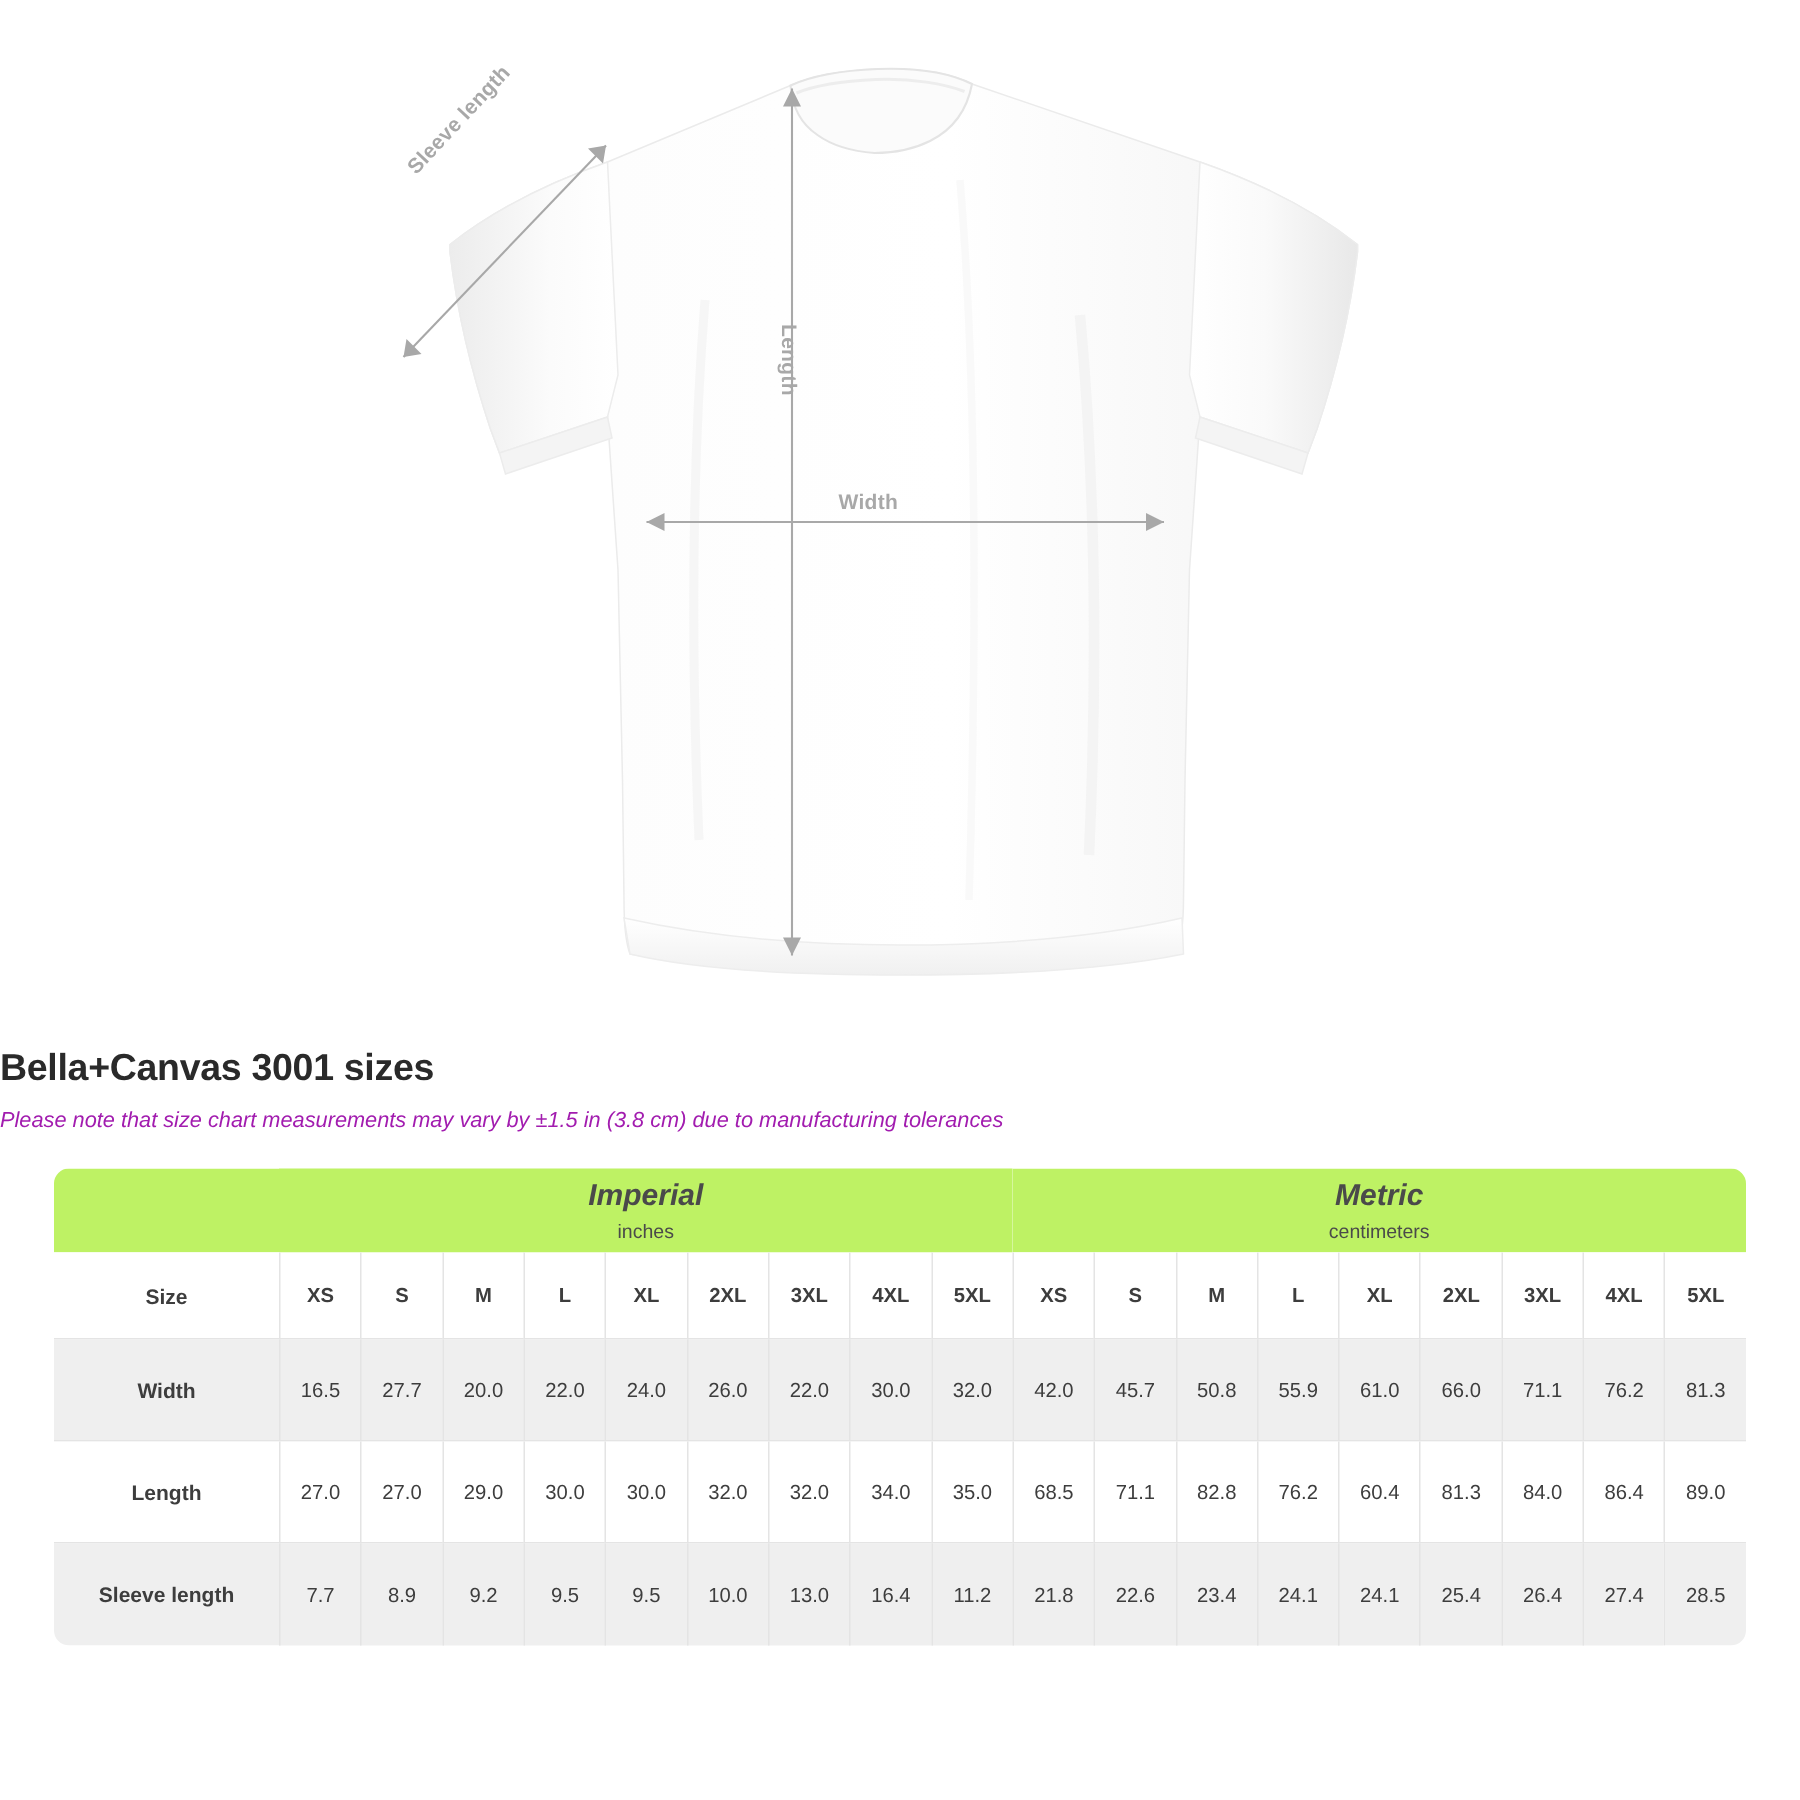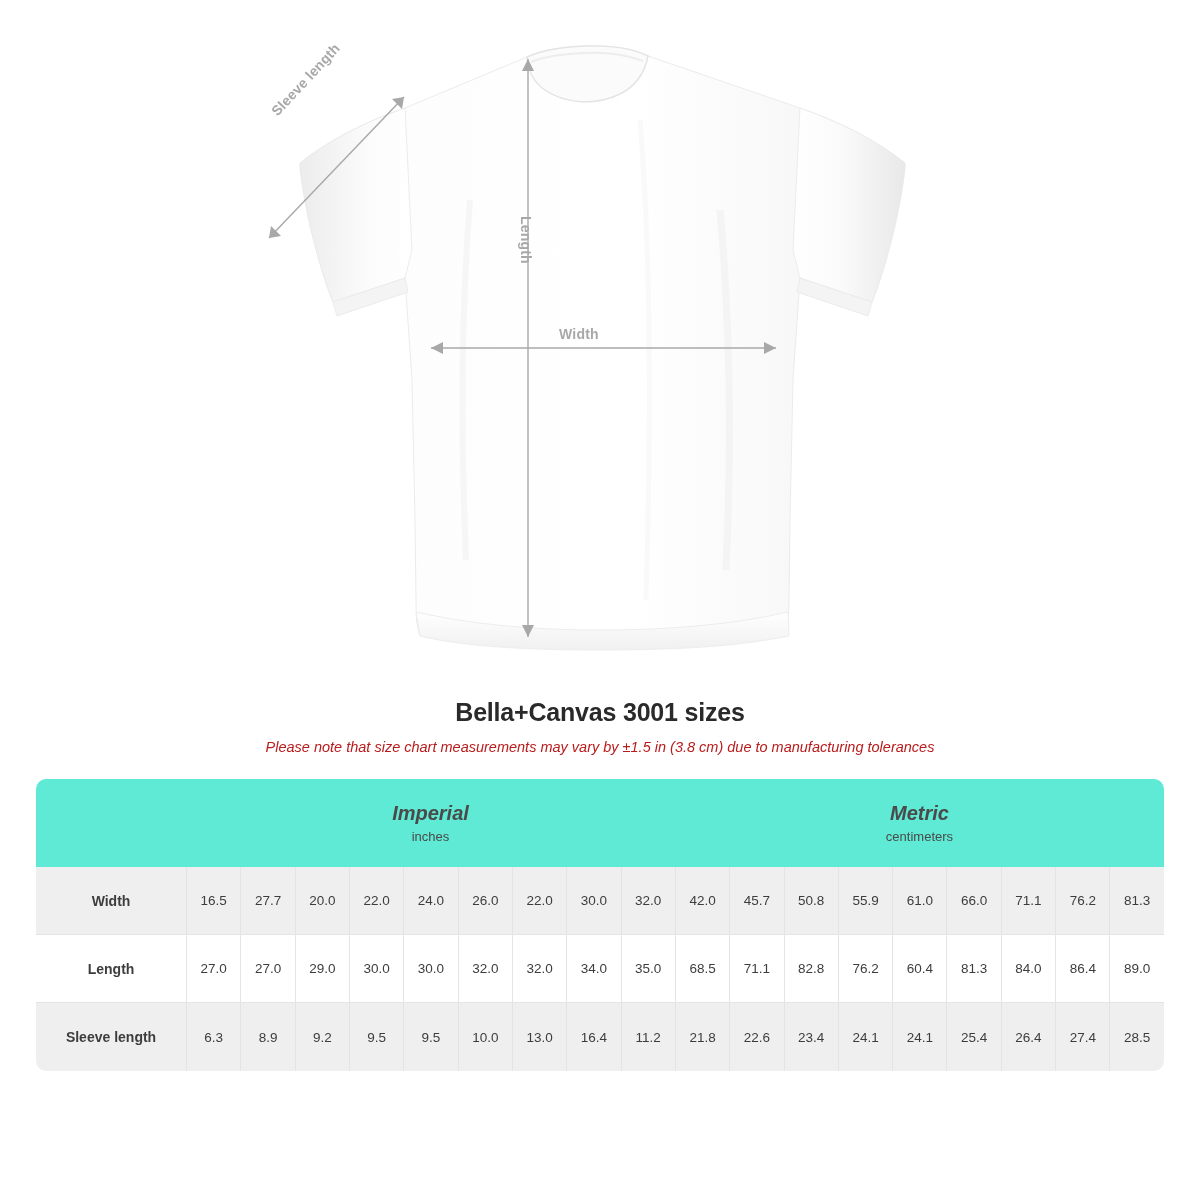--- a/index.html
+++ b/index.html
@@ -55,34 +55,34 @@
     font-size: 14px;
   }
   #label-width {
     left: 559px;
     top: 326px;
     font-size: 14px;
   }
 
   
   #title-block {
-    text-align: center;
+    text-align: left;
     margin-top: 8px;
   }
   #chart-title {
     font-size: 25px;
     font-weight: bold;
     color: #2a2a2a;
     margin: 0;
     letter-spacing: -0.2px;
   }
   #chart-note {
     font-size: 14.5px;
     font-style: italic;
-    color: #b91c1c;
+    color: #a21caf;
     margin-top: 12px;
   }
 
   
   #table-wrap {
     margin: 24px 36px 0 36px;
   }
   table {
     border-collapse: separate;
     border-spacing: 0;
@@ -93,22 +93,22 @@
     text-align: center;
     vertical-align: middle;
     font-size: 13.5px;
     color: #3d3d3d;
     border: 0;
     padding: 0;
   }
 
   
   .sysband {
-    background: #5eead4;
-    height: 88px;
+    background: #bef264;
+    height: 56px;
   }
   .sysband .sys-name {
     font-size: 20px;
     font-weight: bold;
     font-style: italic;
     color: #4a4a4a;
     display: block;
     line-height: 1.15;
   }
   .sysband .sys-unit {
@@ -262,20 +262,41 @@
           <td colspan="9">
             <span class="sys-name">Imperial</span>
             <span class="sys-unit">inches</span>
           </td>
           <td colspan="9" class="band-right">
             <span class="sys-name">Metric</span>
             <span class="sys-unit">centimeters</span>
           </td>
         </tr>
 
+        <tr class="row-size">
+          <td class="rowhead">Size</td>
+          <td class="sizecell cell-div">XS</td>
+          <td class="sizecell cell-div">S</td>
+          <td class="sizecell cell-div">M</td>
+          <td class="sizecell cell-div">L</td>
+          <td class="sizecell cell-div">XL</td>
+          <td class="sizecell cell-div">2XL</td>
+          <td class="sizecell cell-div">3XL</td>
+          <td class="sizecell cell-div">4XL</td>
+          <td class="sizecell cell-div">5XL</td>
+          <td class="sizecell cell-div">XS</td>
+          <td class="sizecell cell-div">S</td>
+          <td class="sizecell cell-div">M</td>
+          <td class="sizecell cell-div">L</td>
+          <td class="sizecell cell-div">XL</td>
+          <td class="sizecell cell-div">2XL</td>
+          <td class="sizecell cell-div">3XL</td>
+          <td class="sizecell cell-div">4XL</td>
+          <td class="sizecell cell-div">5XL</td>
+        </tr>
 
         <tr class="row-grey">
           <td class="rowhead">Width</td>
           <td class="cell-div">16.5</td>
           <td class="cell-div">27.7</td>
           <td class="cell-div">20.0</td>
           <td class="cell-div">22.0</td>
           <td class="cell-div">24.0</td>
           <td class="cell-div">26.0</td>
           <td class="cell-div">22.0</td>
@@ -309,21 +330,21 @@
           <td class="cell-div">76.2</td>
           <td class="cell-div">60.4</td>
           <td class="cell-div">81.3</td>
           <td class="cell-div">84.0</td>
           <td class="cell-div">86.4</td>
           <td class="cell-div">89.0</td>
         </tr>
 
         <tr class="row-grey row-last">
           <td class="rowhead bl">Sleeve length</td>
-          <td class="cell-div">6.3</td>
+          <td class="cell-div">7.7</td>
           <td class="cell-div">8.9</td>
           <td class="cell-div">9.2</td>
           <td class="cell-div">9.5</td>
           <td class="cell-div">9.5</td>
           <td class="cell-div">10.0</td>
           <td class="cell-div">13.0</td>
           <td class="cell-div">16.4</td>
           <td class="cell-div">11.2</td>
           <td class="cell-div">21.8</td>
           <td class="cell-div">22.6</td>

